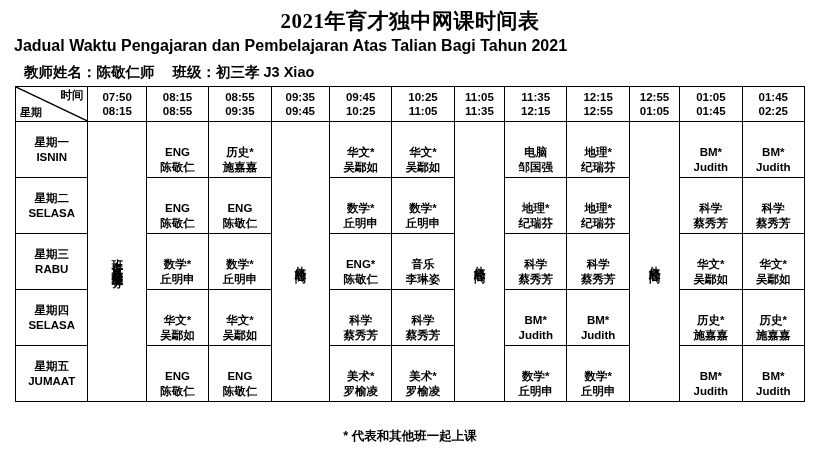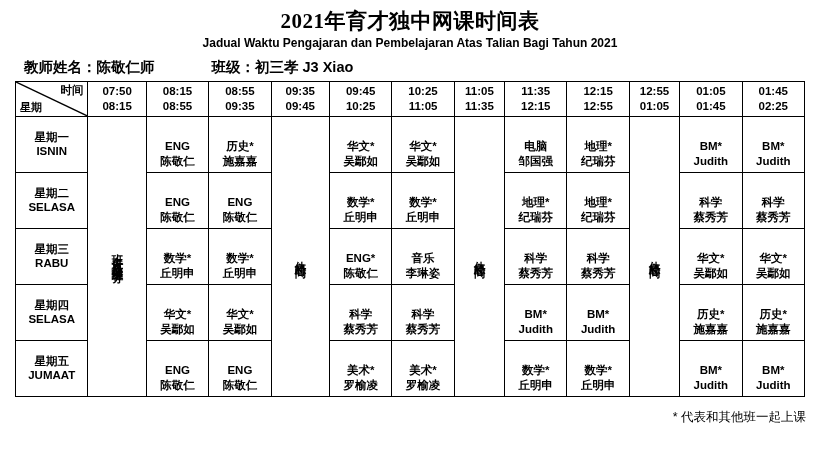--- a/index.html
+++ b/index.html
@@ -24,34 +24,32 @@
   .title-cn {
     text-align: center;
     font-family: "Liberation Serif", serif;
     font-size: 21px;
     font-weight: 700;
     letter-spacing: 0.5px;
     margin: 2px 0 2px 0;
     line-height: 1.25;
   }
   .title-my {
-    text-align: center;
     font-family: "Liberation Sans", sans-serif;
-    font-size: 12px;
+    font-size: 16px;
     font-weight: 700;
     margin: 0 0 6px 0;
     line-height: 1.3;
   }
   .meta-row {
     display: flex;
     align-items: flex-start;
     font-size: 14.5px;
     font-weight: 700;
     margin: 0 0 4px 10px;
-    gap: 39px;
   }
   .meta-row .meta-item {
     margin-right: 18px;
     white-space: nowrap;
   }
   table.schedule {
     border-collapse: collapse;
     width: 790px;
     margin: 0 auto;
     table-layout: fixed;
@@ -136,24 +134,24 @@
     display: inline-block;
     letter-spacing: 2px;
     line-height: 1.1;
   }
   .duty-cell {
     font-size: 11.5px;
     font-weight: 700;
     line-height: 1.5;
   }
   .footnote {
-    text-align: right;
+    text-align: center;
     font-size: 12.5px;
-    font-weight: 400;
-    margin-top: 12px;
+    font-weight: 700;
+    margin-top: 26px;
   }
 </style>
 </head>
 <body>
 
 <div class="page">
 
   <div class="title-cn">2021年育才独中网课时间表</div>
   <div class="title-my">Jadual Waktu Pengajaran dan Pembelajaran Atas Talian Bagi Tahun 2021</div>
 

